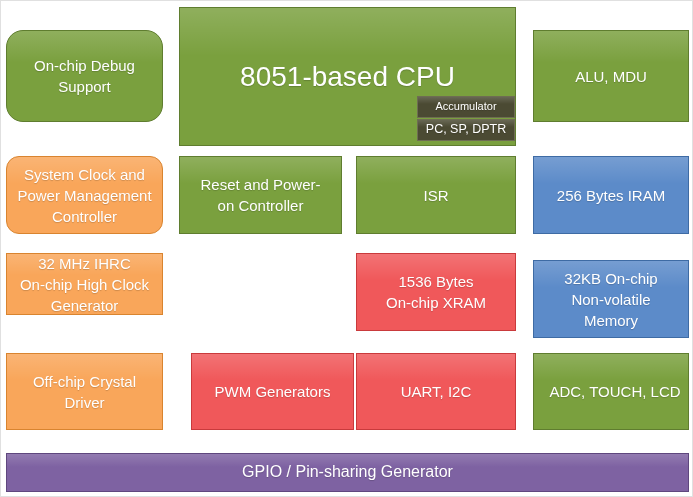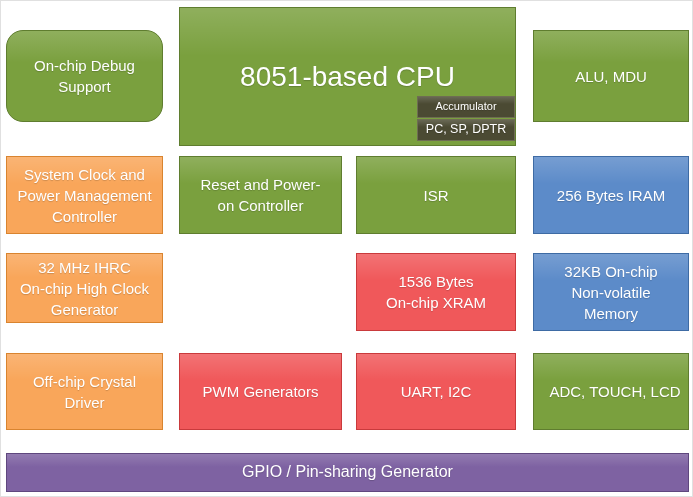--- a/index.html
+++ b/index.html
@@ -39,21 +39,21 @@
   .b-debug   { left:5px;   top:29px;  width:157px; height:92px; }
   .b-alu     { left:532px; top:29px;  width:156px; height:92px; }
   .b-acc     { left:416px; top:95px;  width:98px;  height:22px; font-size:11px; }
   .b-reg     { left:416px; top:118px; width:98px;  height:22px; font-size:12.5px; }
 
   .b-clock   { left:5px;   top:155px; width:157px; height:78px; }
   .b-reset   { left:178px; top:155px; width:163px; height:78px; }
   .b-isr     { left:355px; top:155px; width:160px; height:78px; }
   .b-iram    { left:532px; top:155px; width:156px; height:78px; }
 
-  .b-ihrc    { left:5px;   top:252px; width:157px; height:70px; }
+  .b-ihrc    { left:5px;   top:252px; width:157px; height:62px; }
   .b-timers  { left:178px; top:252px; width:163px; height:78px; }
   .b-xram    { left:355px; top:252px; width:160px; height:78px; }
   .b-nvm     { left:532px; top:252px; width:156px; height:78px; }
 
   .b-crystal { left:5px;   top:352px; width:157px; height:77px; }
   .b-pwm     { left:178px; top:352px; width:163px; height:77px; }
   .b-uart    { left:355px; top:352px; width:160px; height:77px; }
   .b-adc     { left:532px; top:352px; width:156px; height:77px; }
 
   .b-gpio    { left:5px;   top:452px; width:683px; height:39px; font-size:16px; }
@@ -77,21 +77,21 @@
   </div>
 
   <div class="block b-acc" style="background: linear-gradient(rgba(255, 255, 255, 0.16), rgba(255, 255, 255, 0) 35%), rgb(75, 74, 51); border-color: rgb(110, 109, 82);">
     <span class="label">Accumulator</span>
   </div>
 
   <div class="block b-reg" style="background: linear-gradient(rgba(255, 255, 255, 0.16), rgba(255, 255, 255, 0) 35%), rgb(75, 74, 51); border-color: rgb(110, 109, 82);">
     <span class="label">PC, SP, DPTR</span>
   </div>
 
-  <div class="block b-clock" style="background: linear-gradient(rgba(255, 255, 255, 0.16), rgba(255, 255, 255, 0) 35%), rgb(249, 166, 90); border-color: rgb(217, 132, 47);">
+  <div class="block b-clock" style="background: linear-gradient(rgba(255, 255, 255, 0.16), rgba(255, 255, 255, 0) 35%), rgb(249, 166, 90); border-color: rgb(217, 132, 47); border-radius: 13px;">
     <span class="label">System Clock and
 Power Management
 Controller</span>
   </div>
 
   <div class="block b-reset" style="background: linear-gradient(rgba(255, 255, 255, 0.16), rgba(255, 255, 255, 0) 35%), rgb(122, 160, 62); border-color: rgb(95, 125, 47);">
     <span class="label">Reset and Power-
 on Controller</span>
   </div>
 
@@ -108,32 +108,32 @@
 On-chip High Clock
 Generator</span>
   </div>
 
 
   <div class="block b-xram" style="background: linear-gradient(rgba(255, 255, 255, 0.16), rgba(255, 255, 255, 0) 35%), rgb(240, 88, 90); border-color: rgb(201, 58, 60);">
     <span class="label">1536 Bytes
 On-chip XRAM</span>
   </div>
 
-  <div class="block b-nvm" style="background: linear-gradient(rgba(255, 255, 255, 0.16), rgba(255, 255, 255, 0) 35%), rgb(92, 139, 201); border-color: rgb(62, 107, 164);">
+  <div class="block b-nvm" style="background: linear-gradient(rgba(255, 255, 255, 0.16), rgba(255, 255, 255, 0) 35%), rgb(92, 139, 201); border-color: rgb(62, 107, 164); margin-top: 7px;">
     <span class="label">32KB On-chip
 Non-volatile
 Memory</span>
   </div>
 
   <div class="block b-crystal" style="background: linear-gradient(rgba(255, 255, 255, 0.16), rgba(255, 255, 255, 0) 35%), rgb(249, 166, 90); border-color: rgb(217, 132, 47);">
     <span class="label">Off-chip Crystal
 Driver</span>
   </div>
 
-  <div class="block b-pwm" style="background: linear-gradient(rgba(255, 255, 255, 0.16), rgba(255, 255, 255, 0) 35%), rgb(240, 88, 90); border-color: rgb(201, 58, 60);">
+  <div class="block b-pwm" style="background: linear-gradient(rgba(255, 255, 255, 0.16), rgba(255, 255, 255, 0) 35%), rgb(240, 88, 90); border-color: rgb(201, 58, 60); margin-left: 12px;">
     <span class="label">PWM Generators</span>
   </div>
 
   <div class="block b-uart" style="background: linear-gradient(rgba(255, 255, 255, 0.16), rgba(255, 255, 255, 0) 35%), rgb(240, 88, 90); border-color: rgb(201, 58, 60);">
     <span class="label">UART, I2C</span>
   </div>
 
   <div class="block b-adc" style="background: linear-gradient(rgba(255, 255, 255, 0.16), rgba(255, 255, 255, 0) 35%), rgb(122, 160, 62); border-color: rgb(95, 125, 47); padding-left: 8px;">
     <span class="label">ADC, TOUCH, LCD</span>
   </div>

